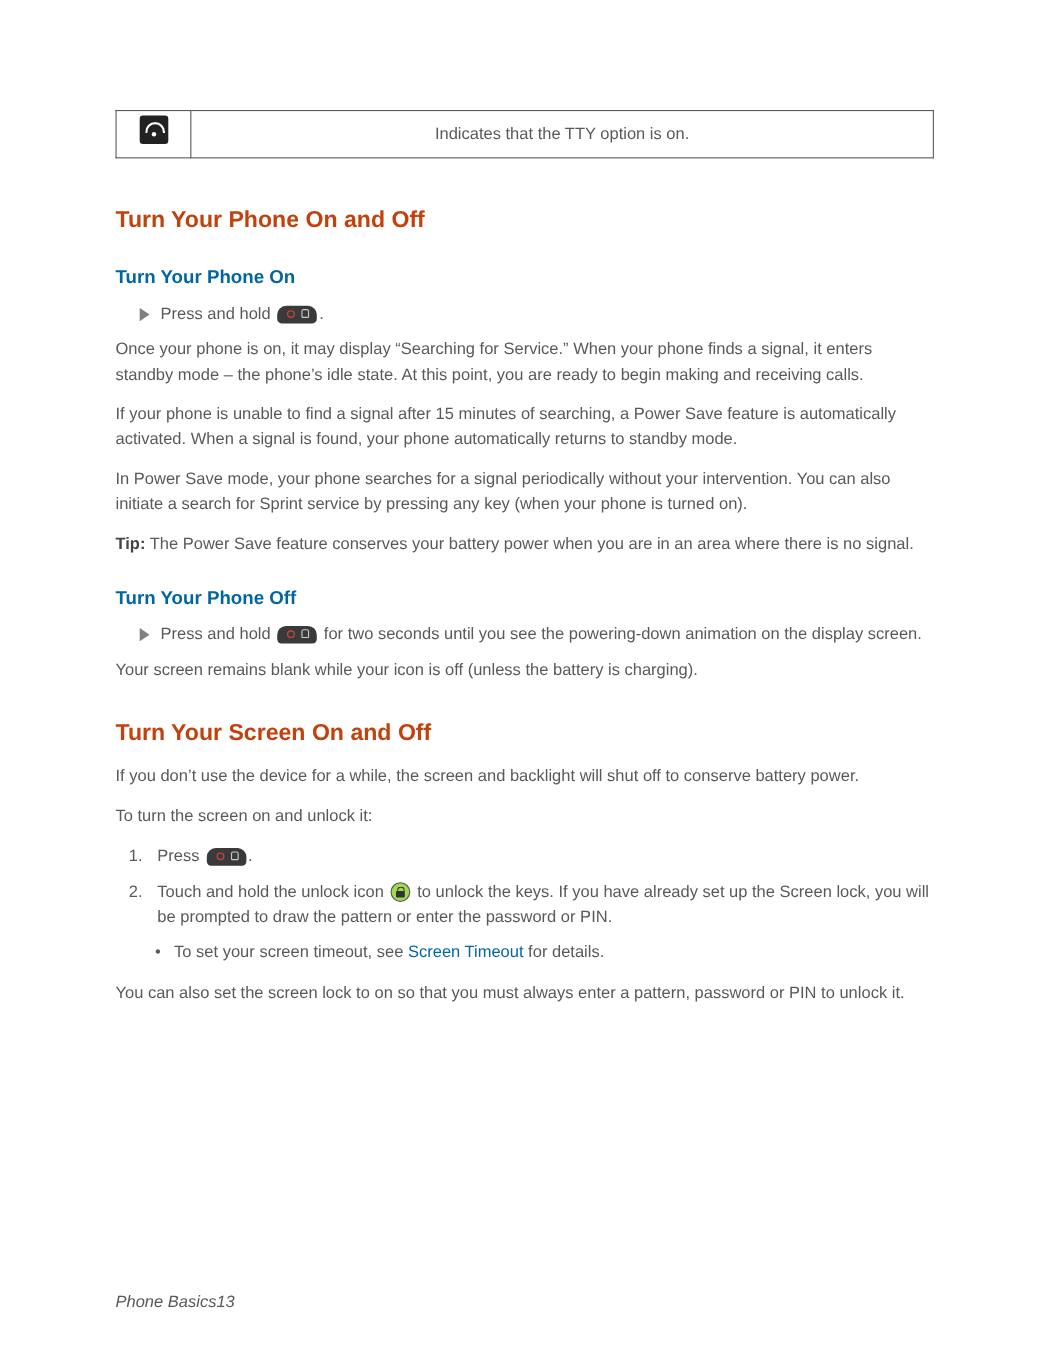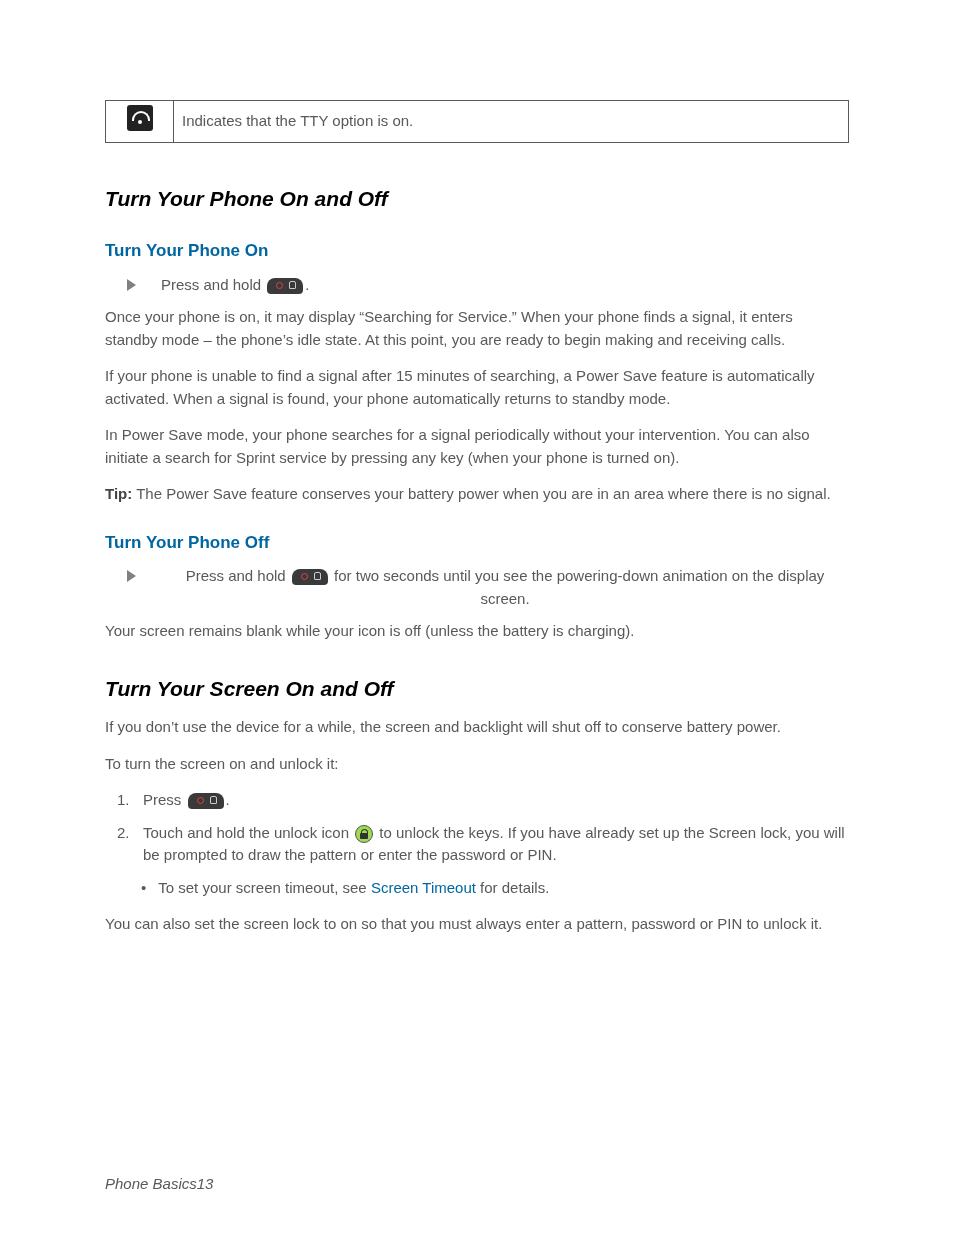--- a/index.html
+++ b/index.html
@@ -11,20 +11,21 @@
     color: #595959;
     font-size: 15px;
     line-height: 1.5;
     padding: 100px 105px 60px 105px;
     position: relative;
   }
   table.icon-table {
     width: 100%;
     border-collapse: collapse;
     margin-bottom: 40px;
+    text-align: center;
   }
   table.icon-table td {
     border: 1px solid #595959;
     padding: 4px 8px;
     vertical-align: middle;
   }
   td.icon-cell {
     width: 68px;
     text-align: center;
     padding: 4px 0;
@@ -45,38 +46,37 @@
   }
   .tty-icon::after {
     content: ""; position: absolute;
     left: 11px; top: 15px; width: 4px; height: 4px;
     background: #fff; border-radius: 50%;
   }
   .tty-icon.inv::before { border-color:#444; }
   .tty-icon.inv::after { background:#444; }
 
   h2.section {
-    color: #000000;
+    color: #c2410c;
     font-size: 21px;
     font-weight: bold;
     margin: 30px 0 12px 0;
-    font-style: italic;
   }
   h3.subsection {
     color: #0066a1;
     font-size: 17px;
     font-weight: bold;
     margin: 24px 0 10px 0;
   }
   p { margin: 0 0 14px 0; }
   .step {
     display: flex;
     align-items: flex-start;
     margin: 4px 0 10px 22px;
-    gap: 25px;
+    gap: 10px;
     text-align: center;
   }
   .step-num { display:flex; align-items:flex-start; margin:8px 0 10px 12px; gap:12px; }
   .step-num .num { min-width:14px; }
   .tri {
     width: 0; height: 0;
     border-top: 6px solid transparent;
     border-bottom: 6px solid transparent;
     border-left: 9px solid #808080;
     margin-top: 5px;

